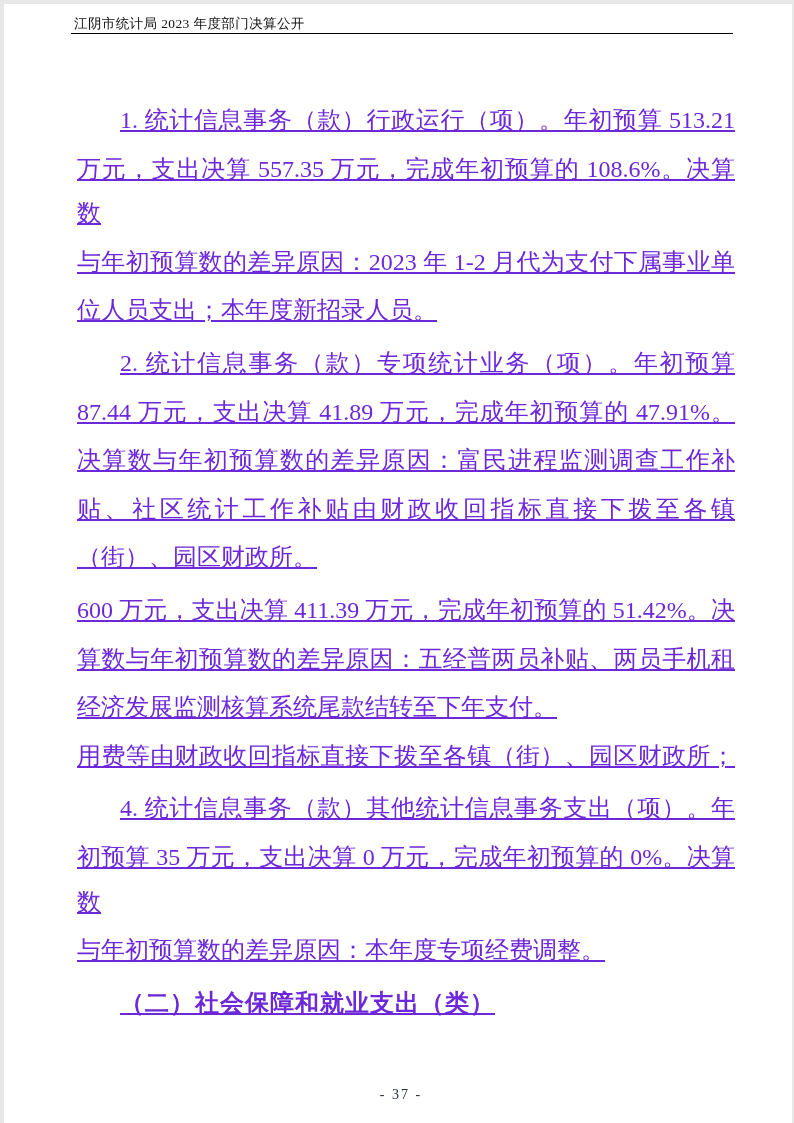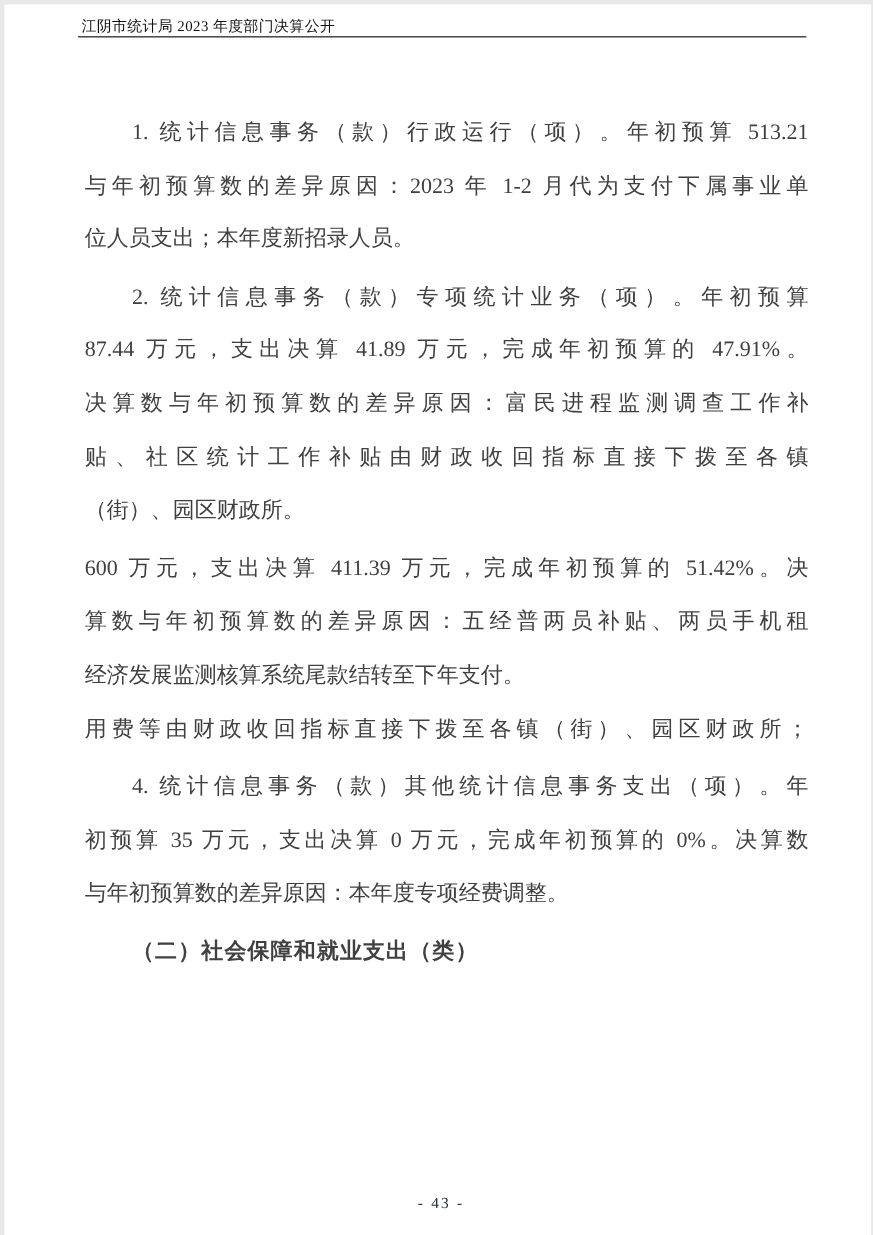--- a/index.html
+++ b/index.html
@@ -29,23 +29,24 @@
     top: 29px;
     width: 662px;
     height: 0;
     border-top: 1.7px solid #000000;
   }
   .doc-body {
     position: absolute;
     left: 67px;
     top: 88px;
     width: 662px;
-    font-size: 20px;
+    font-size: 24px;
     line-height: 44.6px;
-    color: #404040;
+    color: #6d28d9;
+    text-decoration: underline;
   }
   .line {
     width: 662px;
     text-align: justify;
     text-align-last: justify;
     text-justify: inter-character;
   }
   .line.last {
     text-align-last: left;
   }
@@ -73,20 +74,21 @@
 
 <div class="page">
 
   <div class="header-title">江阴市统计局 2023 年度部门决算公开</div>
   <div class="header-rule"></div>
 
   <div class="doc-body">
 
     <div class="para">
       <div class="line indent">1. 统计信息事务（款）行政运行（项）。年初预算 513.21</div>
+      <div class="line">万元，支出决算 557.35 万元，完成年初预算的 108.6%。决算数</div>
       <div class="line">与年初预算数的差异原因：2023 年 1-2 月代为支付下属事业单</div>
       <div class="line last">位人员支出；本年度新招录人员。</div>
     </div>
 
     <div class="para">
       <div class="line indent">2. 统计信息事务（款）专项统计业务（项）。年初预算</div>
       <div class="line">87.44 万元，支出决算 41.89 万元，完成年初预算的 47.91%。</div>
       <div class="line">决算数与年初预算数的差异原因：富民进程监测调查工作补</div>
       <div class="line">贴、社区统计工作补贴由财政收回指标直接下拨至各镇</div>
       <div class="line last">（街）、园区财政所。</div>
@@ -106,16 +108,16 @@
     </div>
 
     <div class="para">
       <div class="line heading indent">（二）社会保障和就业支出（类）</div>
     </div>
 
 
   </div>
 
   <div class="footer">
-    <span>- 43 -</span>
+    <span>- 37 -</span>
   </div>
 
 </div>
 
 </body></html>

